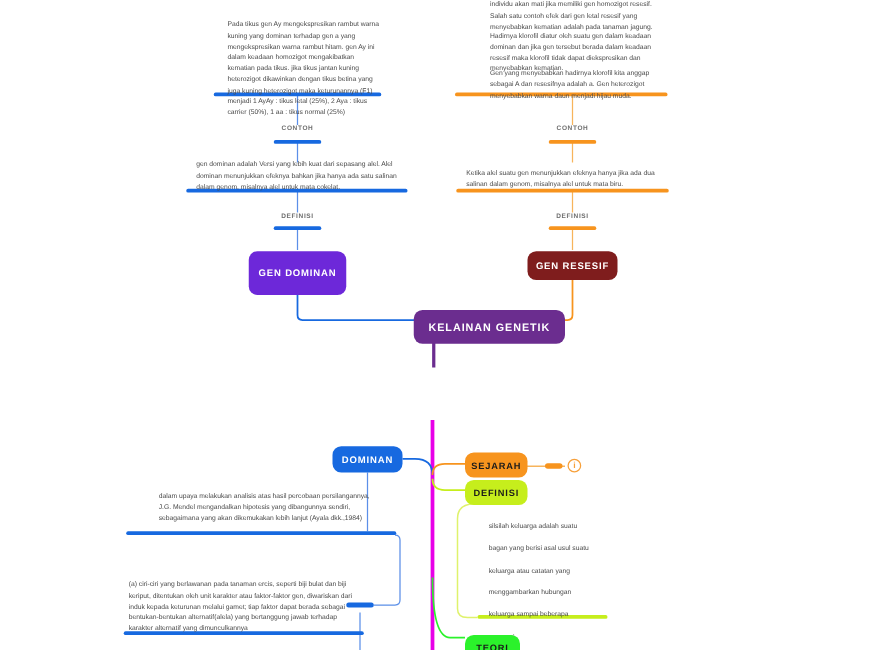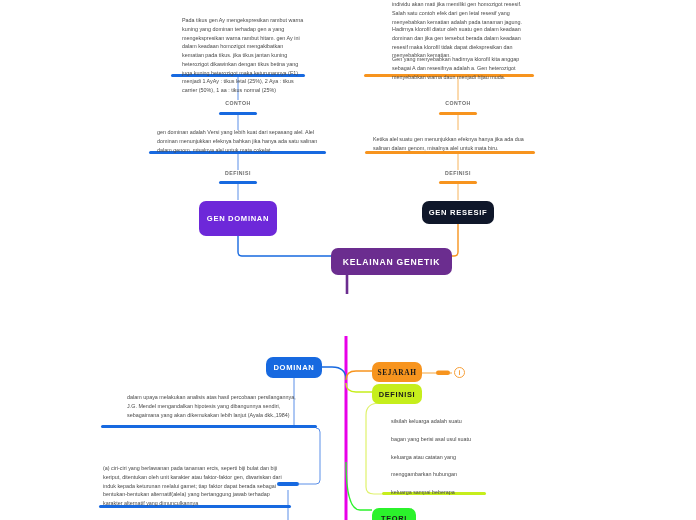--- a/index.html
+++ b/index.html
@@ -118,28 +118,28 @@
     <div class="txt" style="position:relative;left:0;top:0;">generasi.</div>
   </div>
 
   <div class="lbl" style="left:208px;top:100px;width:60px;">CONTOH</div>
   <div class="lbl" style="left:208px;top:170px;width:60px;">DEFINISI</div>
   <div class="lbl" style="left:428px;top:100px;width:60px;">CONTOH</div>
   <div class="lbl" style="left:428px;top:170px;width:60px;">DEFINISI</div>
 
   <div class="node" style="left:199px;top:201px;width:78px;height:35px;background:#6d28d9;font-size:7.6px;">GEN DOMINAN</div>
 
-  <div class="node" style="left:422px;top:201px;width:72px;height:23px;background:#0f172a;font-size:7.6px;">GEN RESESIF</div>
+  <div class="node" style="left:422px;top:201px;width:72px;height:23px;background:#7f1d1d;font-size:7.6px;">GEN RESESIF</div>
 
   <div class="node" style="left:287px;top:248px;width:121px;height:27px;background:#6b2d8f;font-size:8.6px;margin-left:44px;">KELAINAN GENETIK</div>
 
 
   <div class="node" style="left:266px;top:357px;width:56px;height:21px;background:#1769e0;font-size:7.6px;">DOMINAN</div>
 
-  <div class="node dark-text" style="left:372px;top:362px;width:50px;height:20px;background:#f7941e;font-size:7.4px;font-family:Liberation Serif, serif;">SEJARAH</div>
+  <div class="node dark-text" style="left:372px;top:362px;width:50px;height:20px;background:#f7941e;font-size:7.4px;">SEJARAH</div>
 
   <div class="node dark-text" style="left:372px;top:384px;width:50px;height:20px;background:#c6ee1c;font-size:7.4px;">DEFINISI</div>
 
   <div class="node dark-text" style="left:372px;top:508px;width:44px;height:20px;background:#2bf22b;font-size:7.4px;">TEORI</div>
 
   <div class="collapse-dot" style="left:454px;top:367px;">i</div>
 
 </div>
 
 </body></html>

